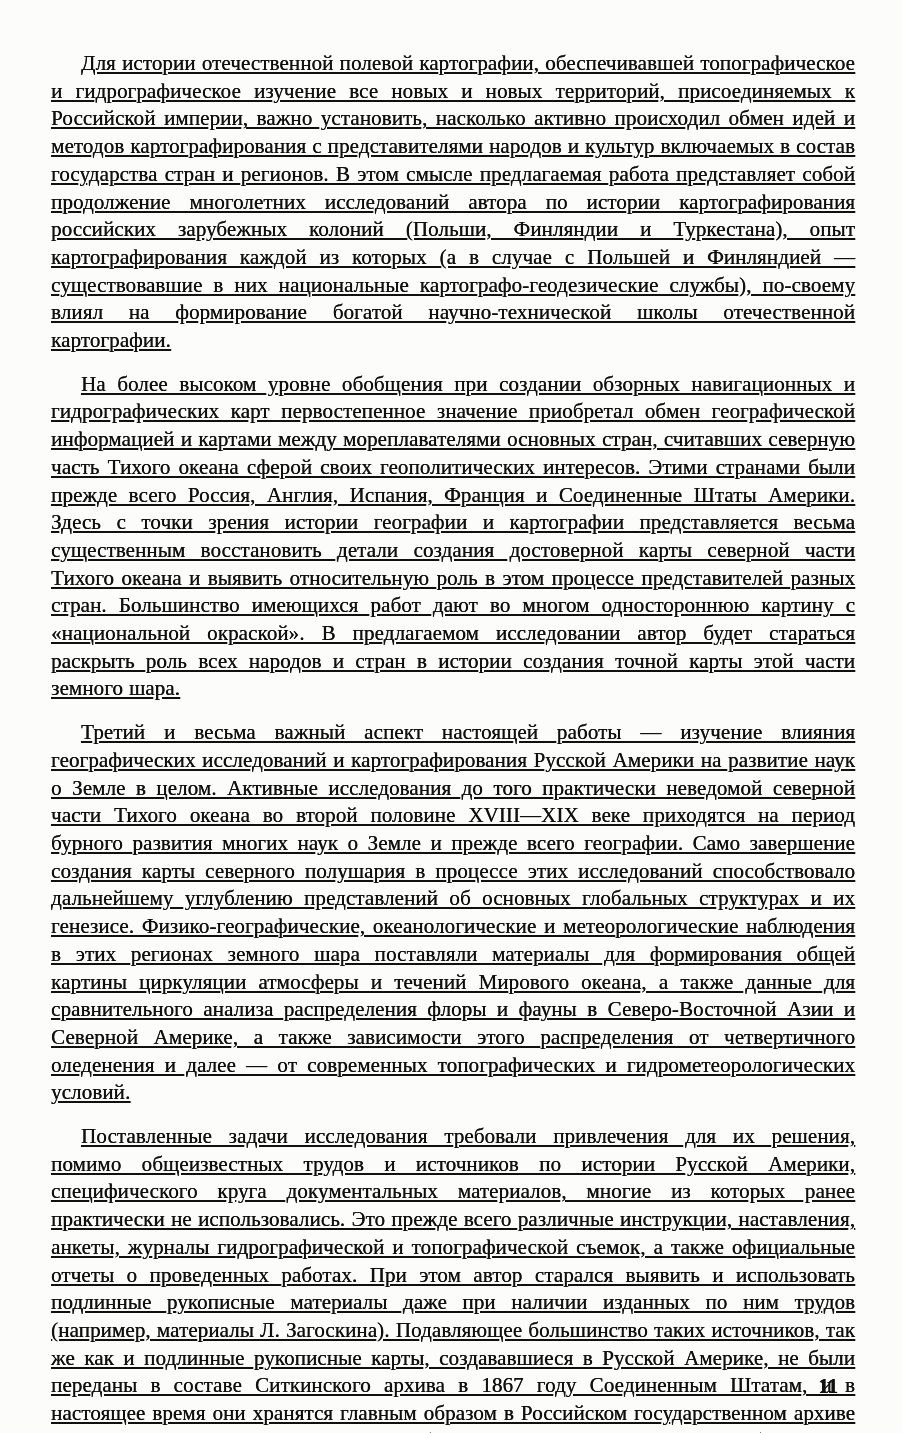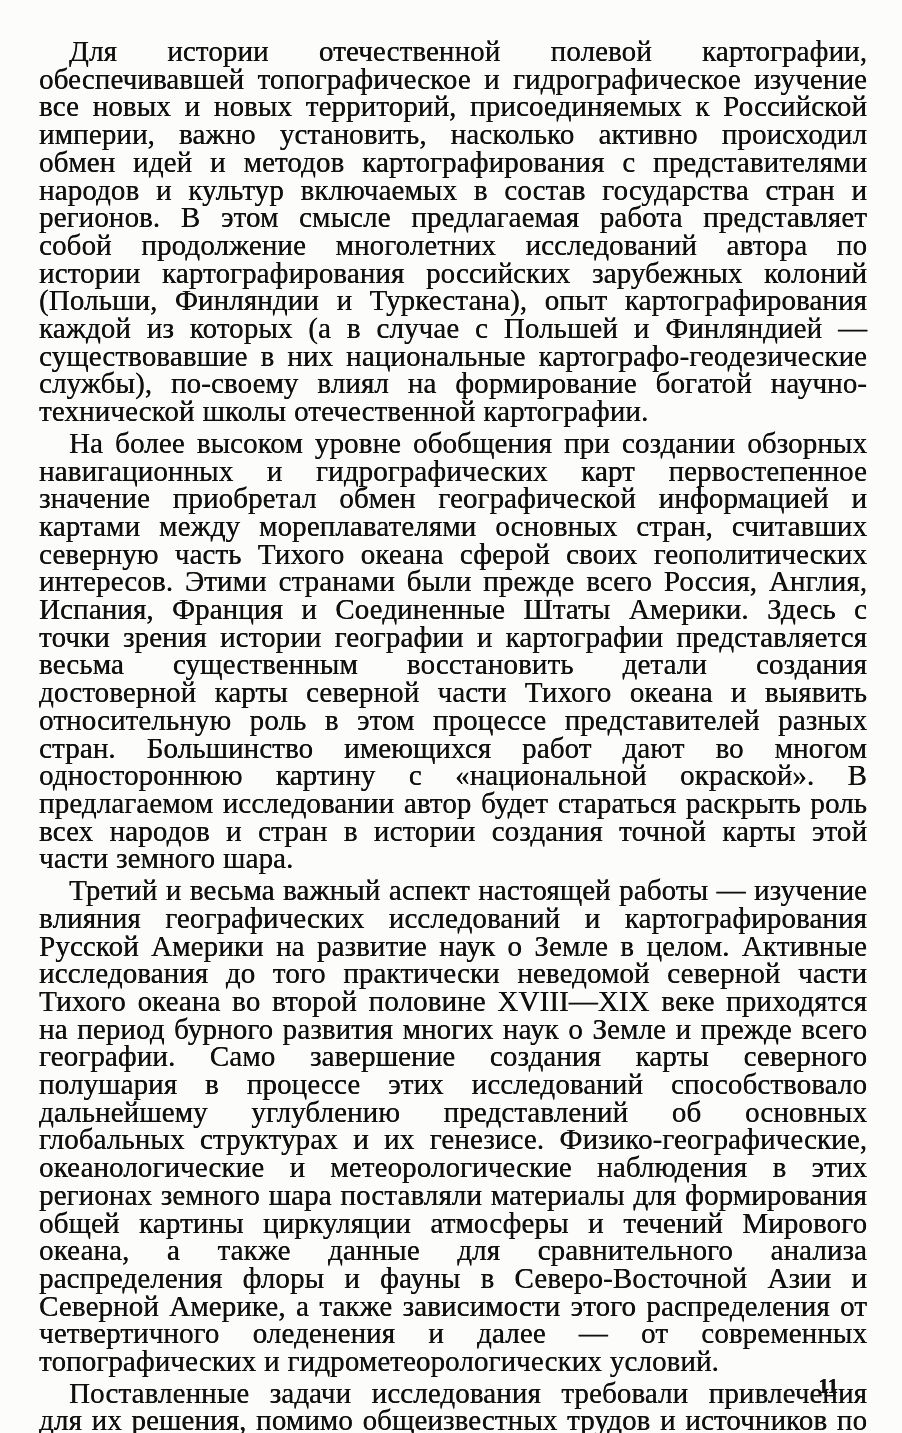--- a/index.html
+++ b/index.html
@@ -16,30 +16,31 @@
     font-family: "Liberation Serif", "DejaVu Serif", serif;
     color: #101010;
   }
   .text-block {
     position: absolute;
     top: 34px;
     left: 35px;
     width: 836px;
   }
   .text-block p {
-    margin: 4px;
+    margin: 16px;
     padding: 0;
     text-align: justify;
     text-indent: 30px;
-    font-size: 29px;
+    font-size: 21px;
     line-height: 27.7px;
     letter-spacing: 0.1px;
     word-spacing: 0.6px;
     
     text-shadow: 0.3px 0 0 currentColor;
+    text-decoration: underline;
   }
   .page-number {
     position: absolute;
     top: 1374px;
     right: 64px;
     font-size: 21px;
     font-weight: bold;
     text-shadow: 0.3px 0 0 currentColor;
     text-align: center;
   }

